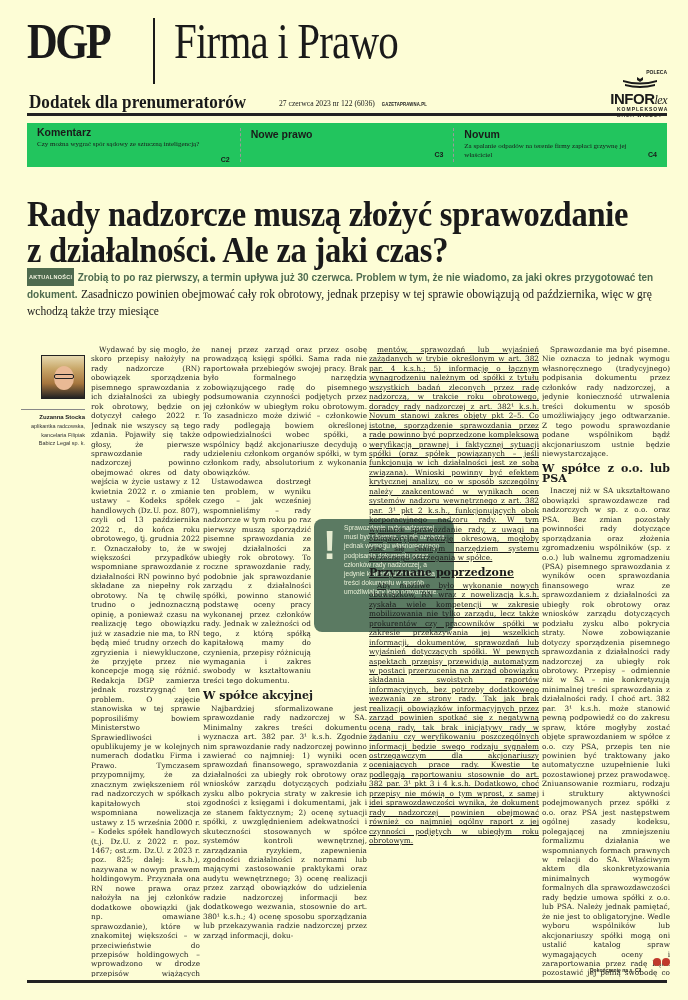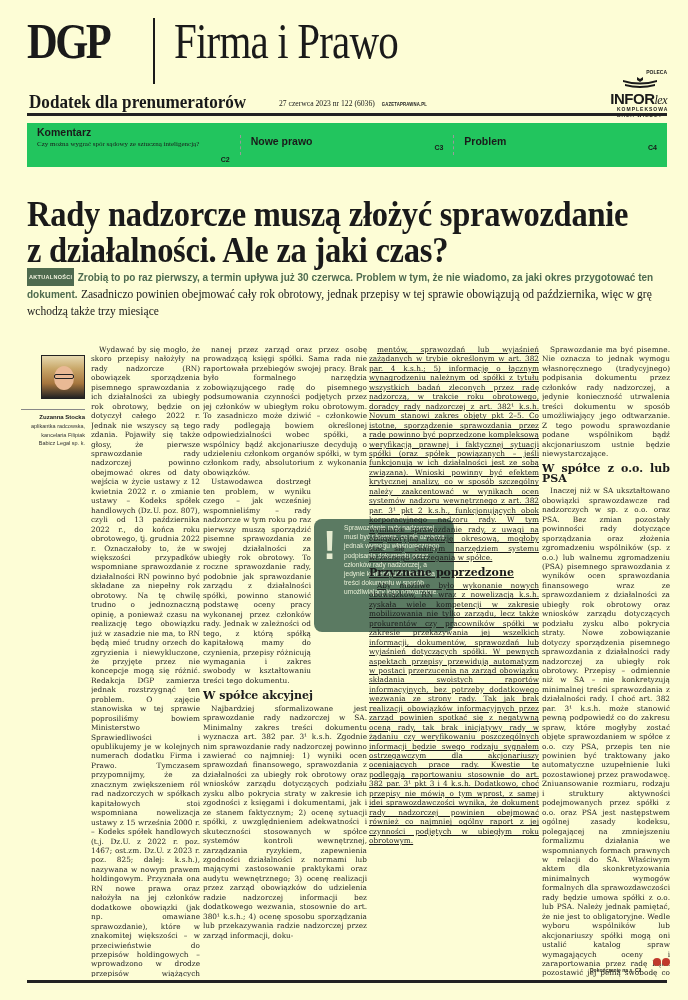--- a/index.html
+++ b/index.html
@@ -14,21 +14,21 @@
 .issue .site{font-family:"Liberation Sans",sans-serif;font-size:5px;font-weight:bold;margin-left:6px;letter-spacing:0.2px;}
 .infor{position:absolute;right:0;top:55px;width:72px;text-align:right;font-family:"Liberation Sans",sans-serif;}
 .infor .poleca{font-size:5px;font-weight:bold;}
 .infor .bird{display:block;margin:2px 10px 0 auto;}
 .infor .brand{font-size:15px;font-weight:900;letter-spacing:-0.5px;line-height:1;}
 .infor .brand i{font-family:"Liberation Serif",serif;font-weight:normal;font-size:12px;}
 .infor .tag{font-size:5px;font-weight:bold;letter-spacing:1px;line-height:1.2;text-align:left;padding-left:22px;}
 .rule-top{position:absolute;left:27px;top:113px;width:640px;height:3px;background:#222;}
 .teasers{position:absolute;left:27px;top:123px;width:640px;height:44px;background:#22c55e;display:flex;justify-content:center;}
 .teaser{flex:1;padding:3px 10px 0 10px;position:relative;}
-.teaser+.teaser{border-left:1px dashed #9a9a9a;margin:12px 0;padding-top:0;}
+.teaser+.teaser{border-left:1px dashed #9a9a9a;margin:5px 0;padding-top:0;}
 .teaser h4{font-family:"Liberation Sans",sans-serif;font-weight:bold;font-size:10.5px;margin-bottom:2px;}
 .teaser p{font-size:7px;line-height:1.35;width:88%;font-family:Liberation Serif, serif;}
 .teaser .pg{position:absolute;right:10px;bottom:4px;font-family:"Liberation Sans",sans-serif;font-size:7px;font-weight:bold;}
 .headline{position:absolute;left:27px;top:197px;width:650px;font-family:"Liberation Serif",serif;font-size:35px;line-height:36px;letter-spacing:-0.3px;transform:scaleX(0.93);transform-origin:left;}
 .lead{position:absolute;left:27px;top:268px;width:640px;font-size:10.5px;line-height:16px;}
 .lead .tag{display:inline-block;background:#4f6b4f;color:#f4f4e0;font-family:"Liberation Sans",sans-serif;font-size:5.5px;font-weight:bold;padding:1px 2px;vertical-align:2px;letter-spacing:0.3px;}
 .lead .bold{font-family:"Liberation Sans",sans-serif;font-weight:bold;color:#4f6b4f;font-size:10px;}
 .lead .rest{font-family:"Liberation Serif",serif;font-size:11.5px;}
 .author{position:absolute;left:27px;top:355px;width:58px;text-align:right;font-family:"Liberation Sans",sans-serif;}
 .author .photo{width:44px;height:44px;margin-left:14px;border:1px solid #222;background:linear-gradient(180deg,#e6d9b0 0%,#c9a86a 30%,#a6763e 65%,#222 100%);position:relative;overflow:hidden;}
@@ -82,21 +82,22 @@
   <div class="teaser">
     <h4>Komentarz</h4>
     <p>Czy można wygrać spór sądowy ze sztuczną inteligencją?</p>
     <span class="pg">C2</span>
   </div>
   <div class="teaser">
     <h4>Nowe prawo</h4>
     <span class="pg">C3</span>
   </div>
   <div class="teaser">
-    <h4>Problem</h4>
+    <h4>Novum</h4>
+    <p>Za spalanie odpadów na terenie firmy zapłaci grzywnę jej właściciel</p>
     <span class="pg">C4</span>
   </div>
 </div>
 
 <h1 class="headline">Rady nadzorcze muszą złożyć sprawozdanie z działalności. Ale za jaki czas?</h1>
 
 <div class="lead">
   <span class="tag">AKTUALNOŚCI</span>
   <span class="bold">Zrobią to po raz pierwszy, a termin upływa już 30 czerwca. Problem w tym, że nie wiadomo, za jaki okres przygotować ten dokument.</span>
   <span class="rest">Zasadniczo powinien obejmować cały rok obrotowy, jednak przepisy w tej sprawie obowiązują od października, więc w grę wchodzą także trzy miesiące</span>

